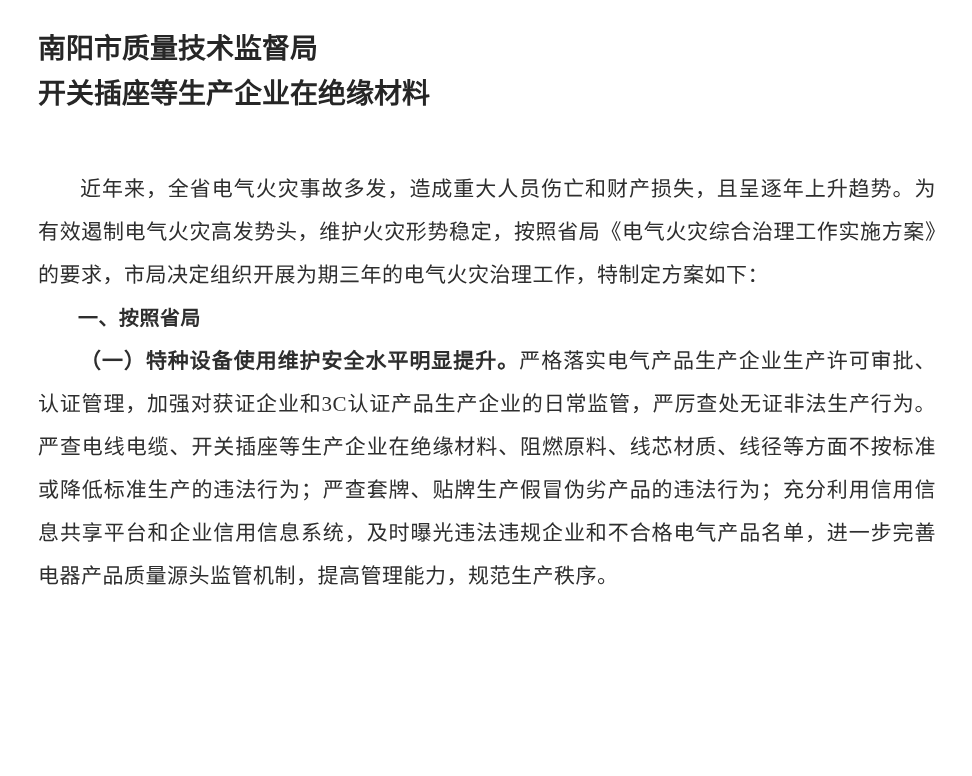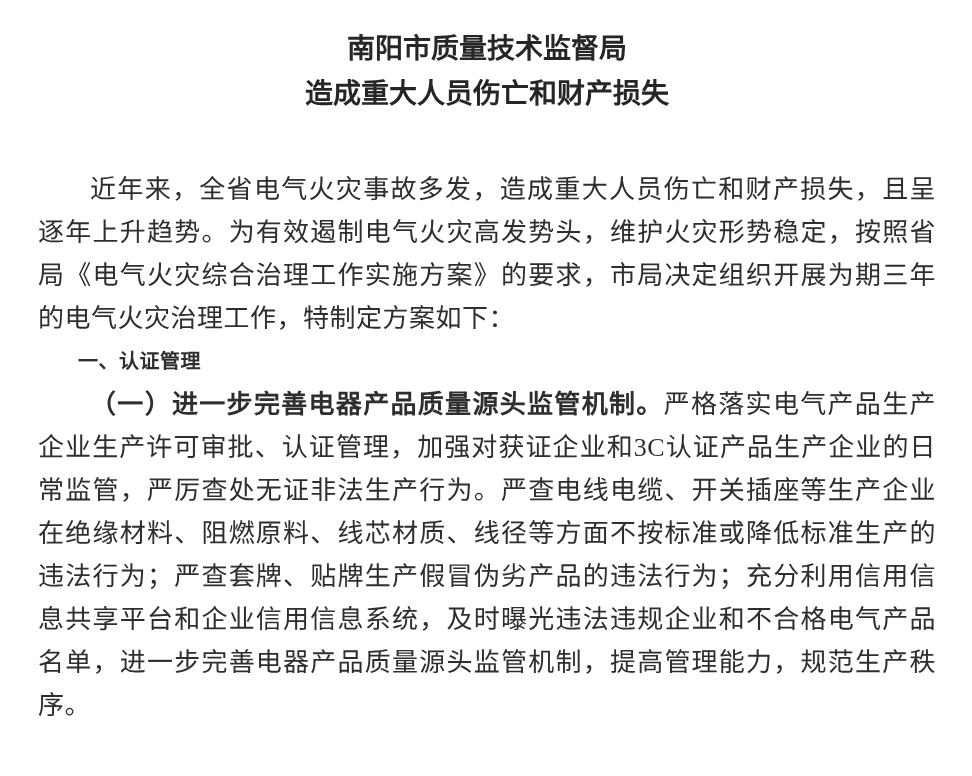--- a/index.html
+++ b/index.html
@@ -13,32 +13,31 @@
     height: 776px;
     background: #ffffff;
     overflow: hidden;
     box-sizing: border-box;
     font-family: "Liberation Serif", "DejaVu Serif", serif;
     color: #2e2e2e;
     padding: 26px 36px 0 38px;
   }
   .doc-title {
     margin: 0 0 52px 0;
-    text-align: center;
     font-size: 28px;
     font-weight: 700;
     line-height: 45px;
     color: #262626;
   }
   .title-line {
     display: block;
   }
   .para {
     margin: 0;
-    font-size: 26px;
+    font-size: 21px;
     line-height: 43px;
     text-align: justify;
     text-indent: 2em;
     letter-spacing: 0.5px;
   }
   .para.heading {
     font-weight: 700;
     text-align: left;
     font-family: "Liberation Sans", "DejaVu Sans", sans-serif;
     font-size: 20px;
@@ -47,24 +46,24 @@
     font-weight: 700;
   }
 </style>
 </head>
 <body>
 
 <div class="page">
 
   <h1 class="doc-title">
     <span class="title-line">南阳市质量技术监督局</span>
-    <span class="title-line">造成重大人员伤亡和财产损失</span>
+    <span class="title-line">开关插座等生产企业在绝缘材料</span>
   </h1>
 
   <p class="para">近年来，全省电气火灾事故多发，造成重大人员伤亡和财产损失，且呈逐年上升趋势。为有效遏制电气火灾高发势头，维护火灾形势稳定，按照省局《电气火灾综合治理工作实施方案》的要求，市局决定组织开展为期三年的电气火灾治理工作，特制定方案如下：</p>
 
-  <p class="para heading">一、认证管理</p>
+  <p class="para heading">一、按照省局</p>
 
 
 
-  <p class="para"><span class="lead">（一）进一步完善电器产品质量源头监管机制。</span><span>严格落实电气产品生产企业生产许可审批、认证管理，加强对获证企业和3C认证产品生产企业的日常监管，严厉查处无证非法生产行为。严查电线电缆、开关插座等生产企业在绝缘材料、阻燃原料、线芯材质、线径等方面不按标准或降低标准生产的违法行为；严查套牌、贴牌生产假冒伪劣产品的违法行为；充分利用信用信息共享平台和企业信用信息系统，及时曝光违法违规企业和不合格电气产品名单，进一步完善电器产品质量源头监管机制，提高管理能力，规范生产秩序。</span></p>
+  <p class="para"><span class="lead">（一）特种设备使用维护安全水平明显提升。</span><span>严格落实电气产品生产企业生产许可审批、认证管理，加强对获证企业和3C认证产品生产企业的日常监管，严厉查处无证非法生产行为。严查电线电缆、开关插座等生产企业在绝缘材料、阻燃原料、线芯材质、线径等方面不按标准或降低标准生产的违法行为；严查套牌、贴牌生产假冒伪劣产品的违法行为；充分利用信用信息共享平台和企业信用信息系统，及时曝光违法违规企业和不合格电气产品名单，进一步完善电器产品质量源头监管机制，提高管理能力，规范生产秩序。</span></p>
 
 </div>
 
 </body></html>

